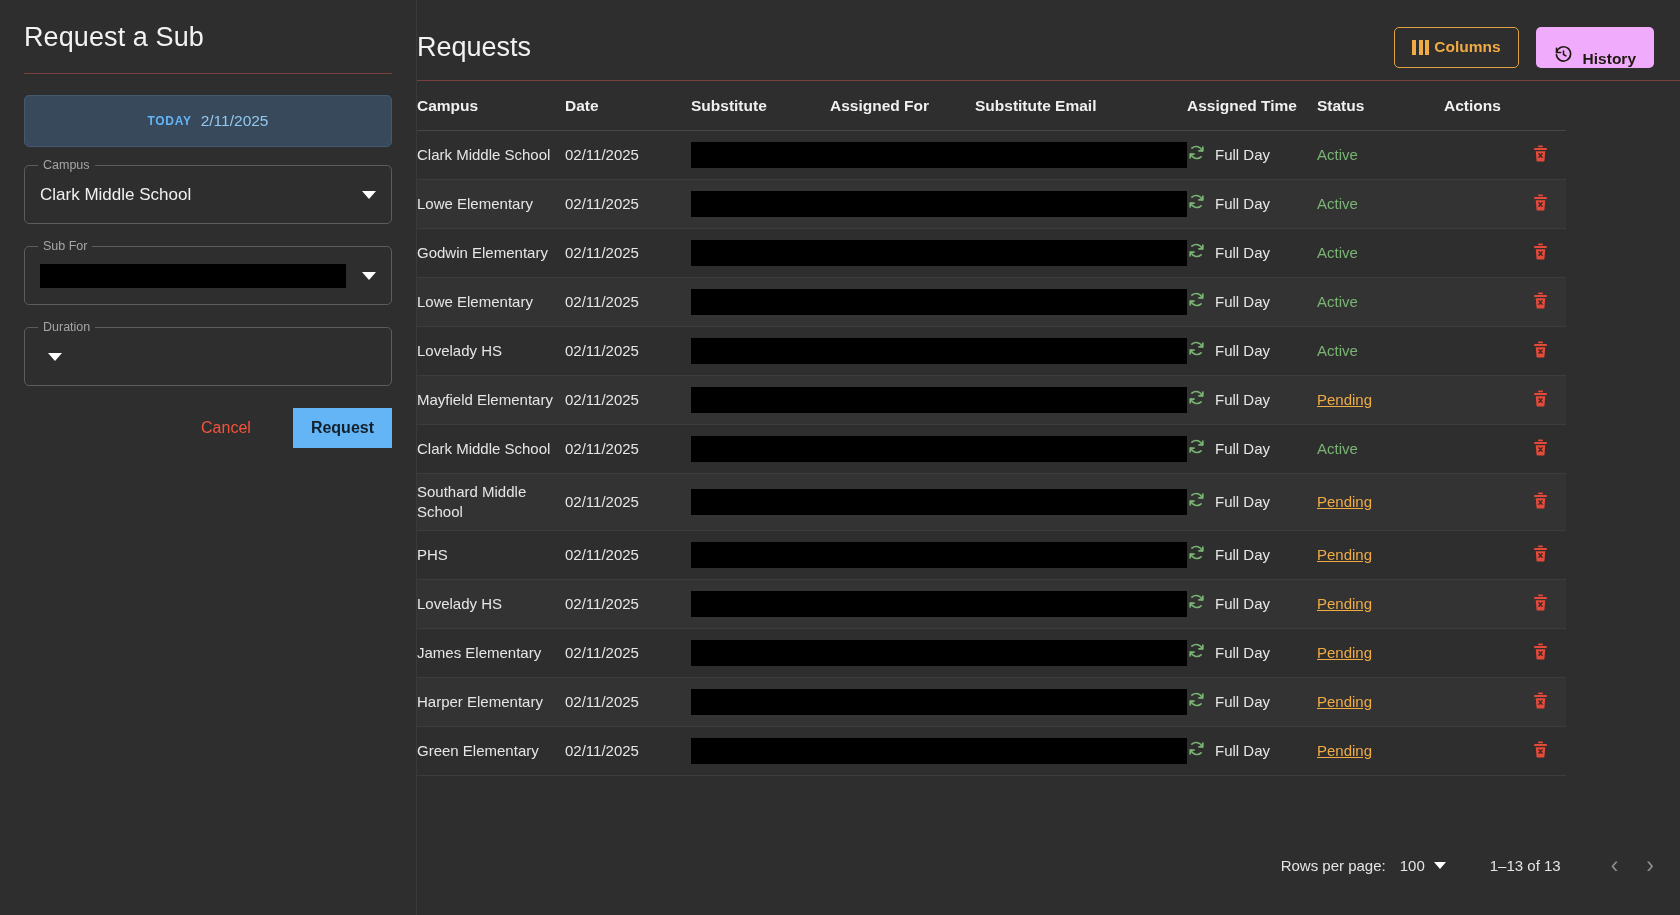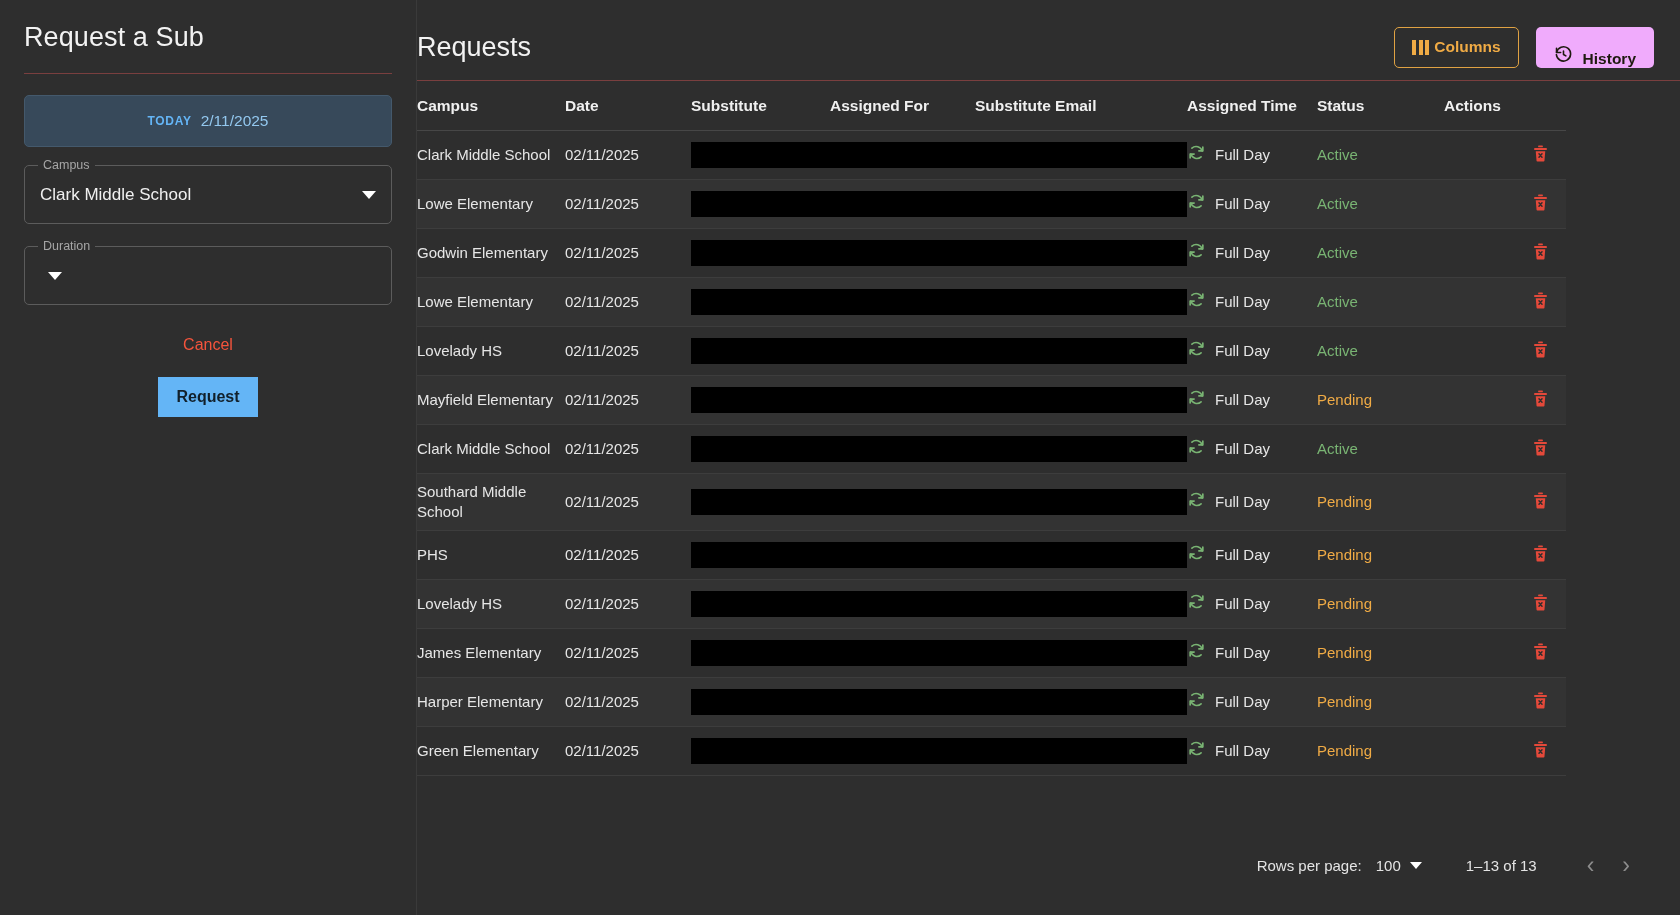--- a/index.html
+++ b/index.html
@@ -93,23 +93,22 @@
     border-right: 7px solid transparent;
     border-top: 8px solid #ffffff;
     margin-left: 8px;
     flex: 0 0 auto;
   }
 
   .form-actions {
     display: flex;
     justify-content: flex-end;
     align-items: center;
-    gap: 14px;
+    gap: 30px;
     margin-top: 6px;
-    flex-direction: column;
   }
   .btn-cancel {
     background: none;
     border: none;
     color: #f4543c;
     font-size: 16px;
     font-weight: 500;
     font-family: inherit;
     padding: 9px 12px;
     cursor: pointer;
@@ -260,30 +259,30 @@
 
   th.c-actions { text-align: right; padding-right: 10px; }
 
   .redact {
     display: block;
     background: #000;
     height: 26px;
   }
   .time-cell { display: flex; align-items: center; gap: 9px; }
   .st-active  { color: #79b473; }
-  .st-pending { color: #f0ab45; }
+  .st-pending { color: #f0ab45; text-decoration: underline; }
   .trash-btn {
     background: none; border: none; cursor: pointer;
     padding: 4px 8px; margin-right: 8px;
   }
 
   
   .pagination {
     position: absolute;
-    right: 36px;
+    right: 12px;
     bottom: 36px;
     display: flex;
     align-items: center;
     gap: 0;
     font-size: 15px;
     color: #e4e4e4;
   }
   .pg-label { margin-right: 14px; }
   .pg-select {
     display: flex; align-items: center; gap: 9px;
@@ -315,20 +314,25 @@
       <span class="today-label">TODAY</span>
       <span class="today-date">2/11/2025</span>
     </div>
 
     <div class="field">
       <span class="field-legend">Campus</span>
       <span class="field-value">Clark Middle School</span>
       <span class="caret"></span>
     </div>
 
+    <div class="field">
+      <span class="field-legend">Sub For</span>
+      <span class="redact-inline"></span>
+      <span class="caret"></span>
+    </div>
 
     <div class="field">
       <span class="field-legend">Duration</span>
       <span class="caret"></span>
     </div>
 
     <div class="form-actions">
       <button class="btn-cancel">Cancel</button>
       <button class="btn-request">Request</button>
     </div>

